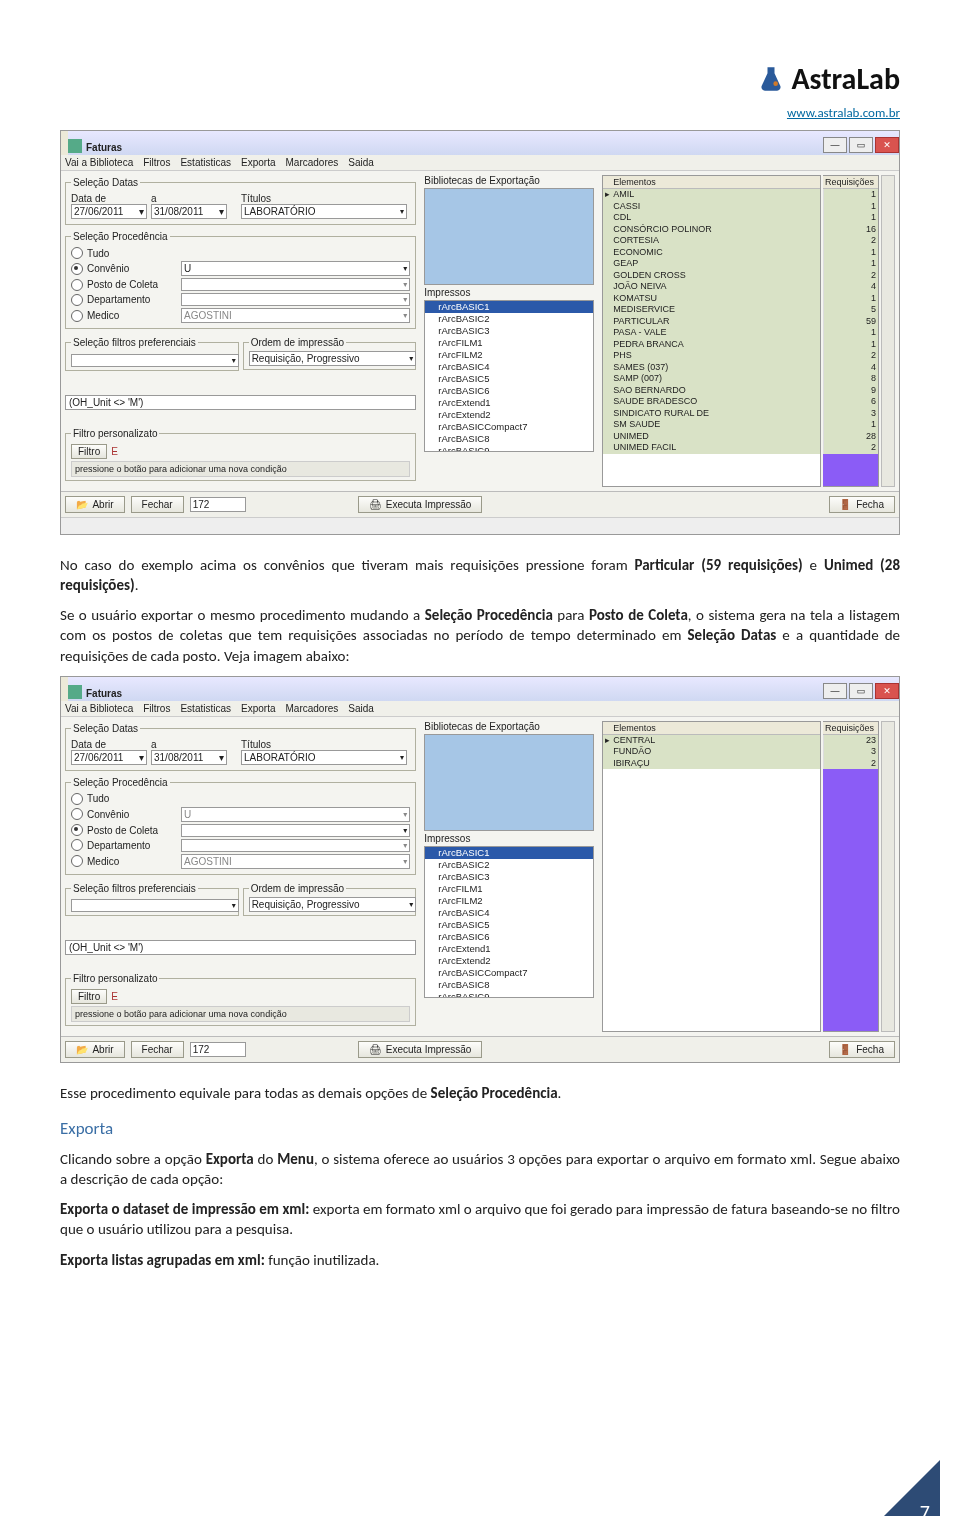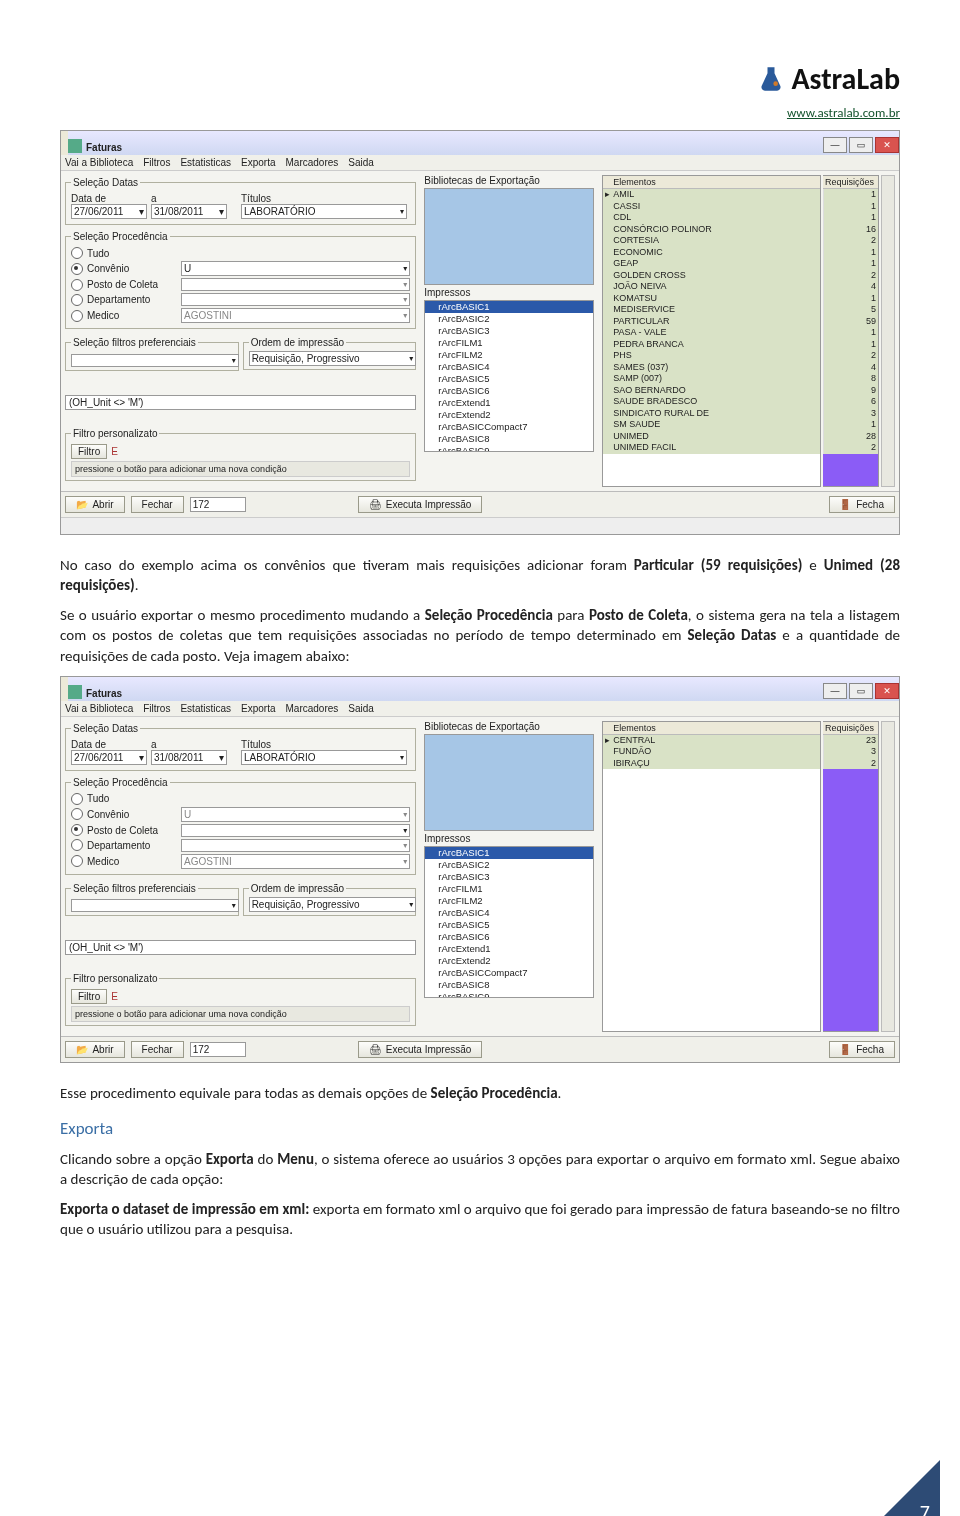--- a/index.html
+++ b/index.html
@@ -1,21 +1,21 @@
 <!DOCTYPE html>
 <html><head>
 <meta charset="utf-8">
 <style>
   body { margin:0; font-family: Calibri, Arial, sans-serif; background:#fff; color:#222; width:960px; }
   .page { padding:60px 60px 40px 60px; position:relative; min-height:1440px; }
   .header { text-align:right; margin-bottom:8px; }
   .logo-wrap { display:inline-flex; align-items:center; gap:6px; }
   .logo-icon { width:28px; height:28px; }
   .logo-text { font-size:30px; font-weight:bold; color:#111; }
-  .site-link { color:#14532d; text-decoration:underline; font-size:13px; display:block; text-align:right; margin-bottom:10px; }
+  .site-link { color:#0369a1; text-decoration:underline; font-size:13px; display:block; text-align:right; margin-bottom:10px; }
 
   .screenshot { border:1px solid #999; background:#ece9d8; font-family: Tahoma, Arial, sans-serif; font-size:10px; color:#222; margin:6px 0 20px 0; }
   .titlebar { background:linear-gradient(#e8e8ff,#cfd8f2); display:flex; align-items:flex-end; padding:2px 0; height:20px;margin-left:7px; }
   .titlebar .ti { width:14px; height:14px; margin-right:4px; }
   .titlebar .ttxt { flex:1; font-weight:bold; }
   .winbtns { display:flex; gap:2px; }
   .winbtns span { width:22px; height:14px; border:1px solid #888; background:#eee; display:inline-flex; align-items:center; justify-content:center; font-size:9px;}
   .winbtns .close { background:#d9534f; color:#fff; border-color:#a33; }
   .menubar { background:#f0f0ea; padding:2px 4px; border-bottom:1px solid #ccc; }
   .menubar span { margin-right:10px; }
@@ -391,21 +391,21 @@
     <span class="dropdown" style="width:50px;">172</span>
     <span style="flex:0.3"></span>
     <span class="btn"><span>🖨</span>Executa Impressão</span>
     <span style="flex:1"></span>
     <span class="btn"><span>🚪</span>Fecha</span>
   </div>
   <div class="statusbar"></div>
   </div>
 
   <p class="body-text">
-    <span>No caso do exemplo acima os convênios que tiveram mais requisições adicionar foram </span><b>Particular (59 requisições)</b><span> e </span><b>Unimed (28 requisições)</b><span>.</span>
+    <span>No caso do exemplo acima os convênios que tiveram mais requisições pressione foram </span><b>Particular (59 requisições)</b><span> e </span><b>Unimed (28 requisições)</b><span>.</span>
   </p>
 
   <p class="body-text">
     <span>Se o usuário exportar o mesmo procedimento mudando a </span><b>Seleção Procedência</b><span> para </span><b>Posto de Coleta</b><span>, o sistema gera na tela a listagem com os postos de coletas que tem requisições associadas no período de tempo determinado em </span><b>Seleção Datas</b><span> e a quantidade de requisições de cada posto. Veja imagem abaixo:</span>
   </p>
 
   <div class="screenshot" id="ss2">
   <div class="titlebar">
     <svg class="ti" viewBox="0 0 16 16">
           <rect width="16" height="16" fill="#5a8"></rect>
@@ -590,18 +590,21 @@
   <div class="sec-head">Exporta</div>
 
   <p class="body-text">
     <span>Clicando sobre a opção </span><b>Exporta</b><span> do </span><b>Menu</b><span>, o sistema oferece ao usuários 3 opções para exportar o arquivo em formato xml. Segue abaixo a descrição de cada opção:</span>
   </p>
 
   <p class="body-text">
     <b>Exporta o dataset de impressão em xml:</b><span> exporta em formato xml o arquivo que foi gerado para impressão de fatura baseando-se no filtro que o usuário utilizou para a pesquisa.</span>
   </p>
 
+  <p class="body-text">
+    <b>Exporta listas agrupadas em xml:</b><span> função inutilizada.</span>
+  </p>
 
   <div class="pagenum-corner">
     <div class="tri"></div>
     <div class="num">7</div>
   </div>
 </div>
 
 </body></html>

